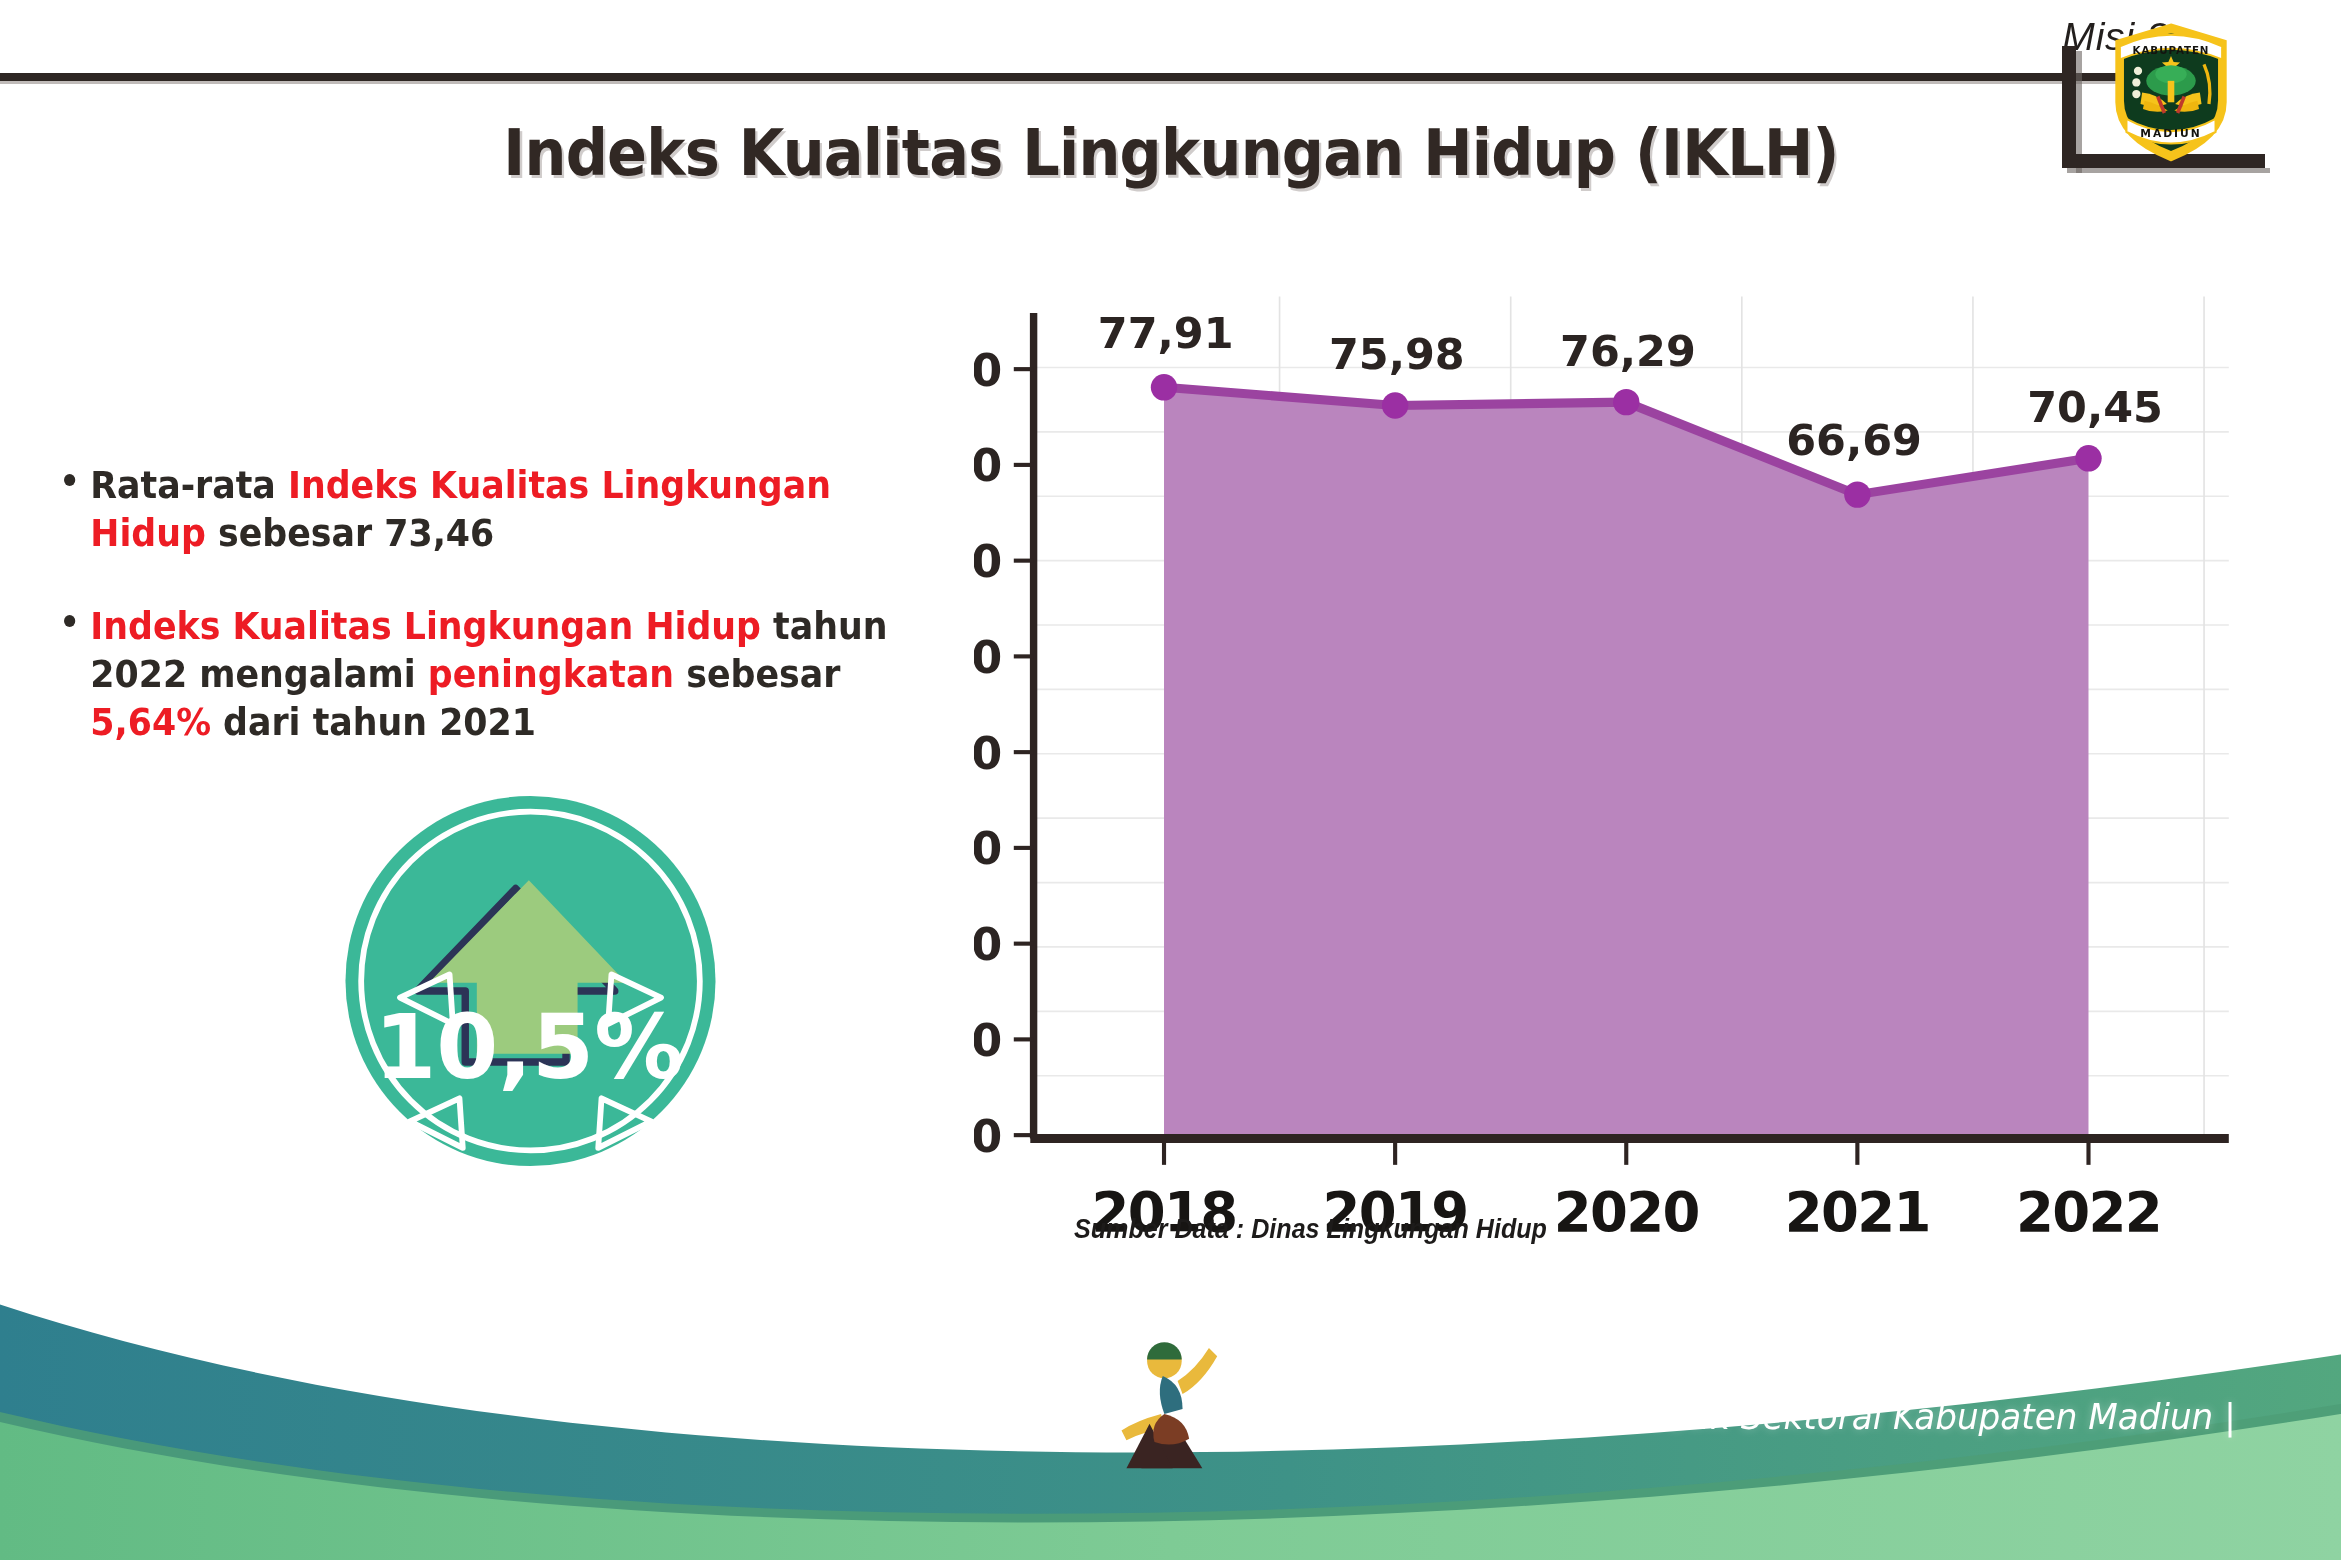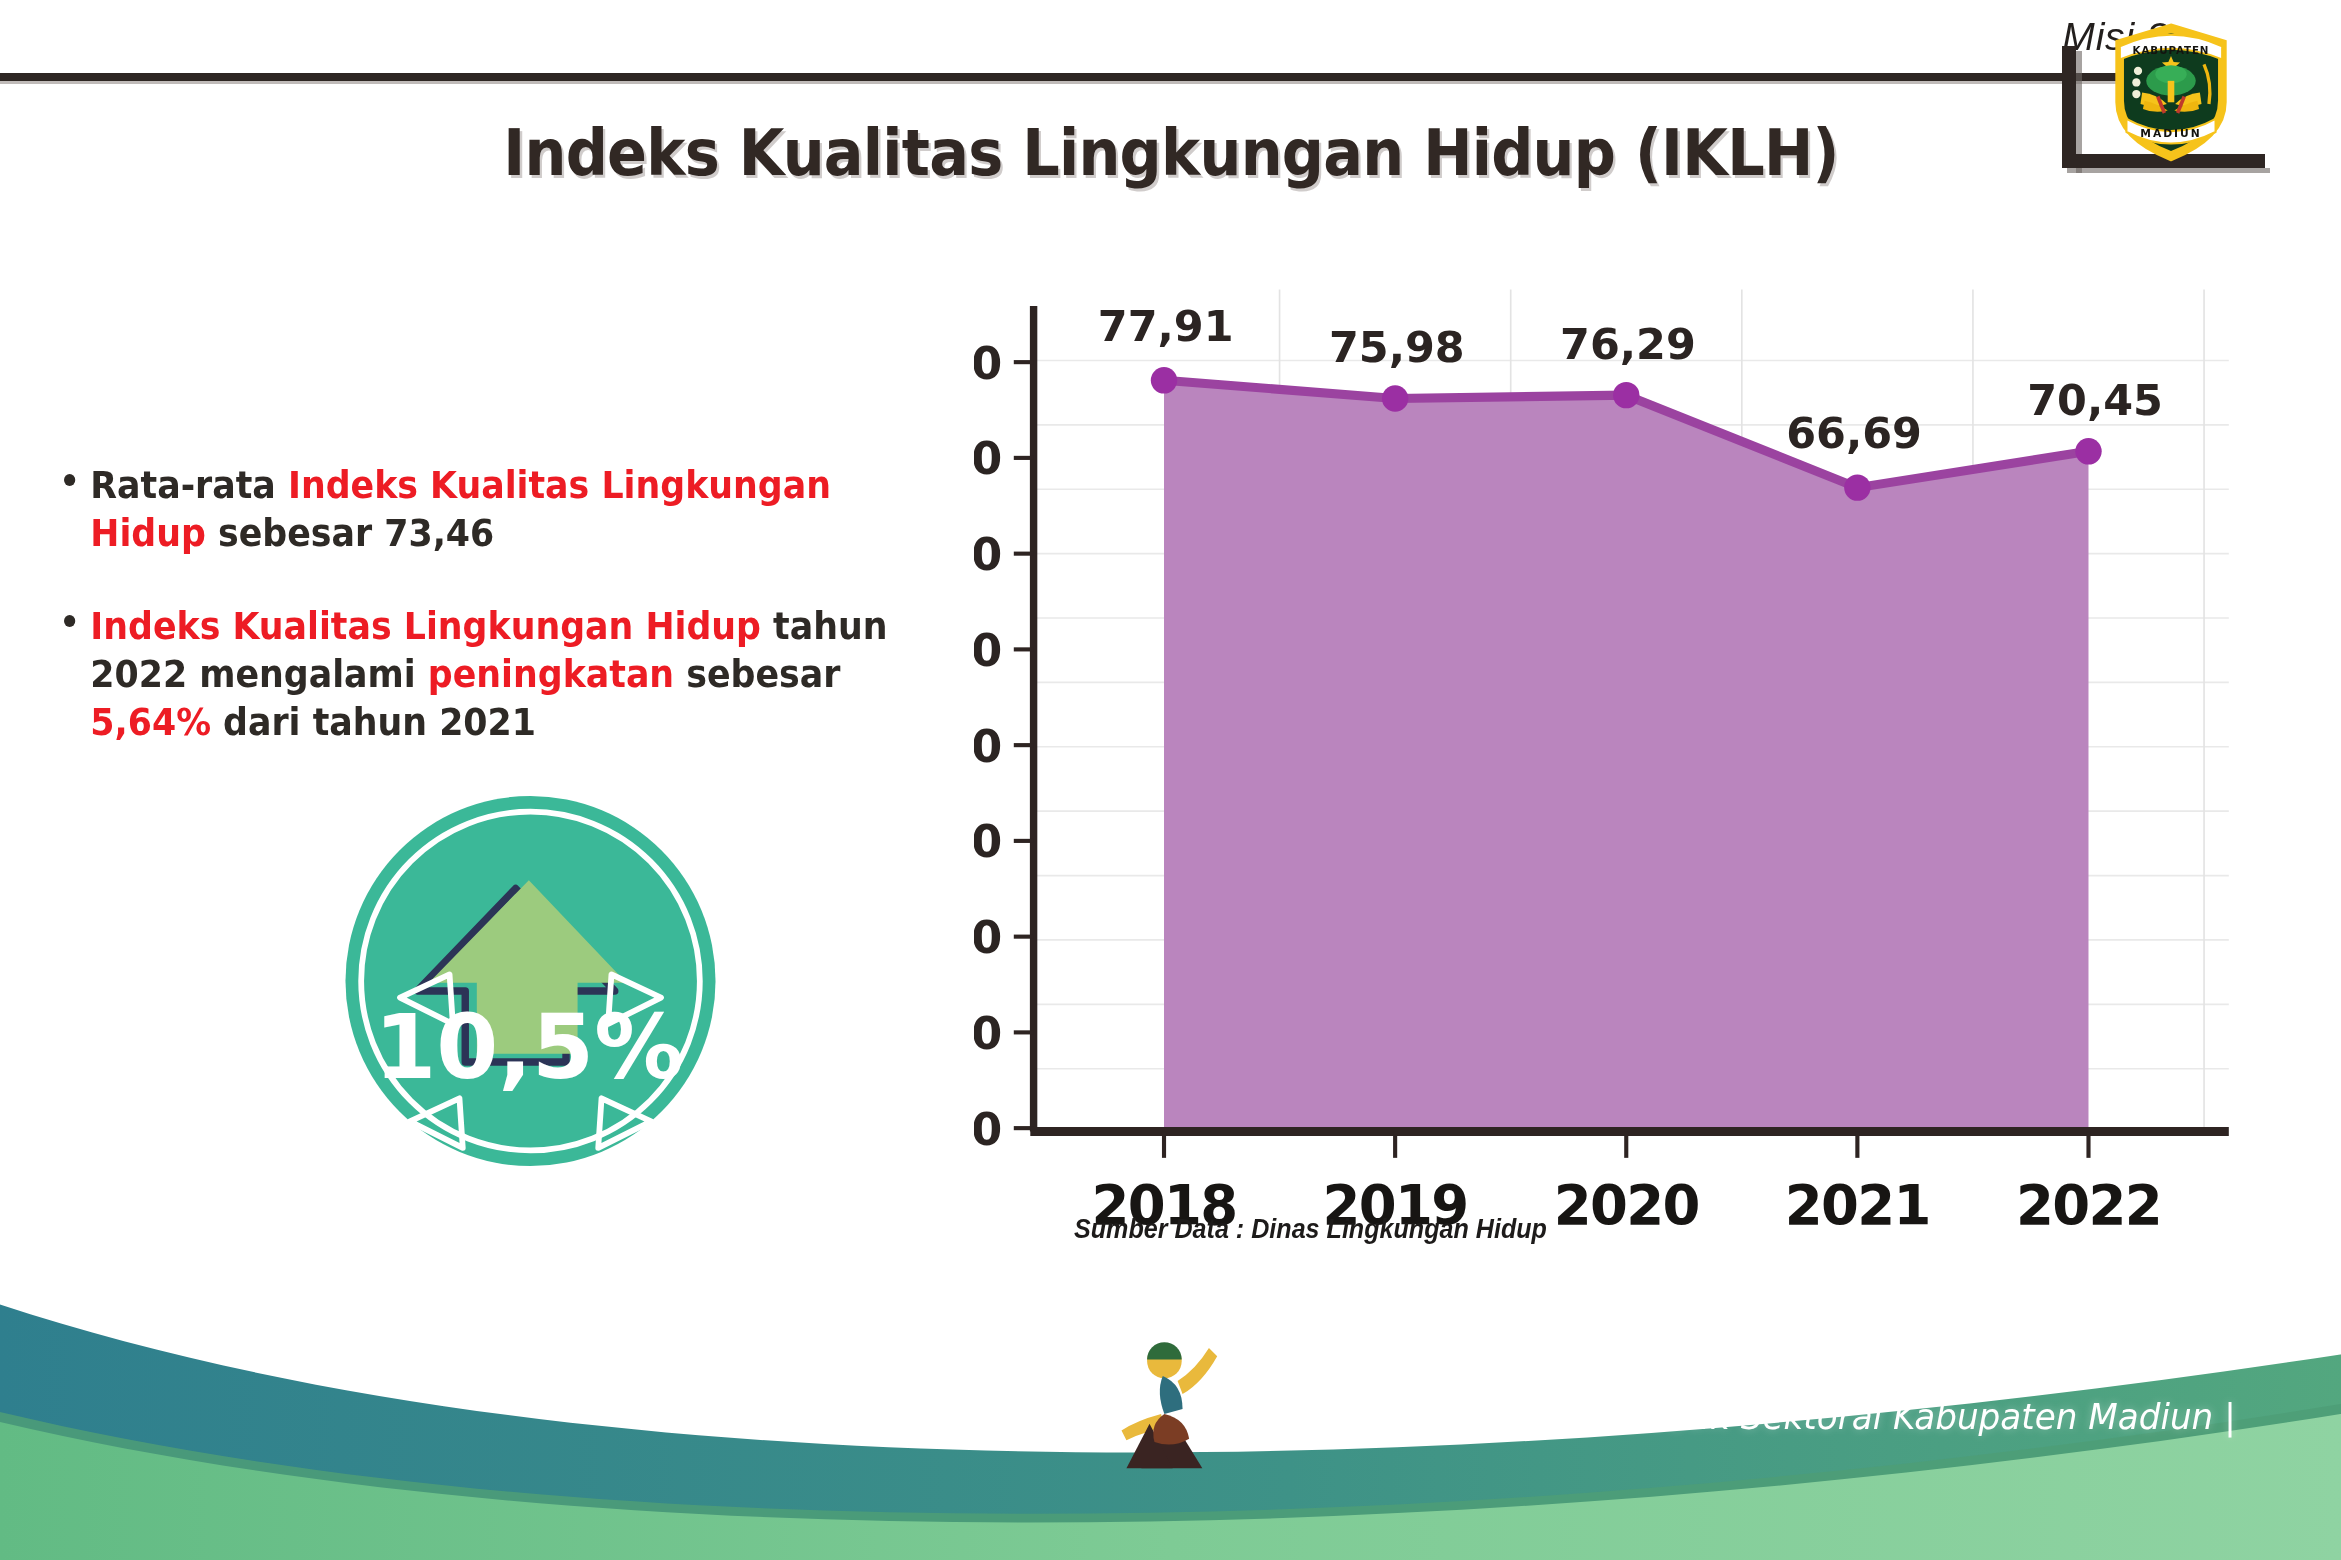--- a/index.html
+++ b/index.html
@@ -79,21 +79,21 @@
   }
   .red{color:#ED1C24;}
 
   
   .badge{
     position:absolute;left:324px;top:758px;width:413px;height:413px;
   }
 
   
   .chart{
-    position:absolute;left:974px;top:273px;width:1288px;height:974px;text-align:right;
+    position:absolute;left:974px;top:280px;width:1288px;height:974px;text-align:right;
   }
   .chart svg{display:block;}
   .source{
     position:absolute;left:1074px;top:1214px;
     font-family:"Liberation Sans", sans-serif;
     font-weight:bold;font-style:italic;font-size:27px;color:#1d1b1a;
     transform:scaleX(0.93);transform-origin:left top;
     white-space:nowrap;
   }
 

